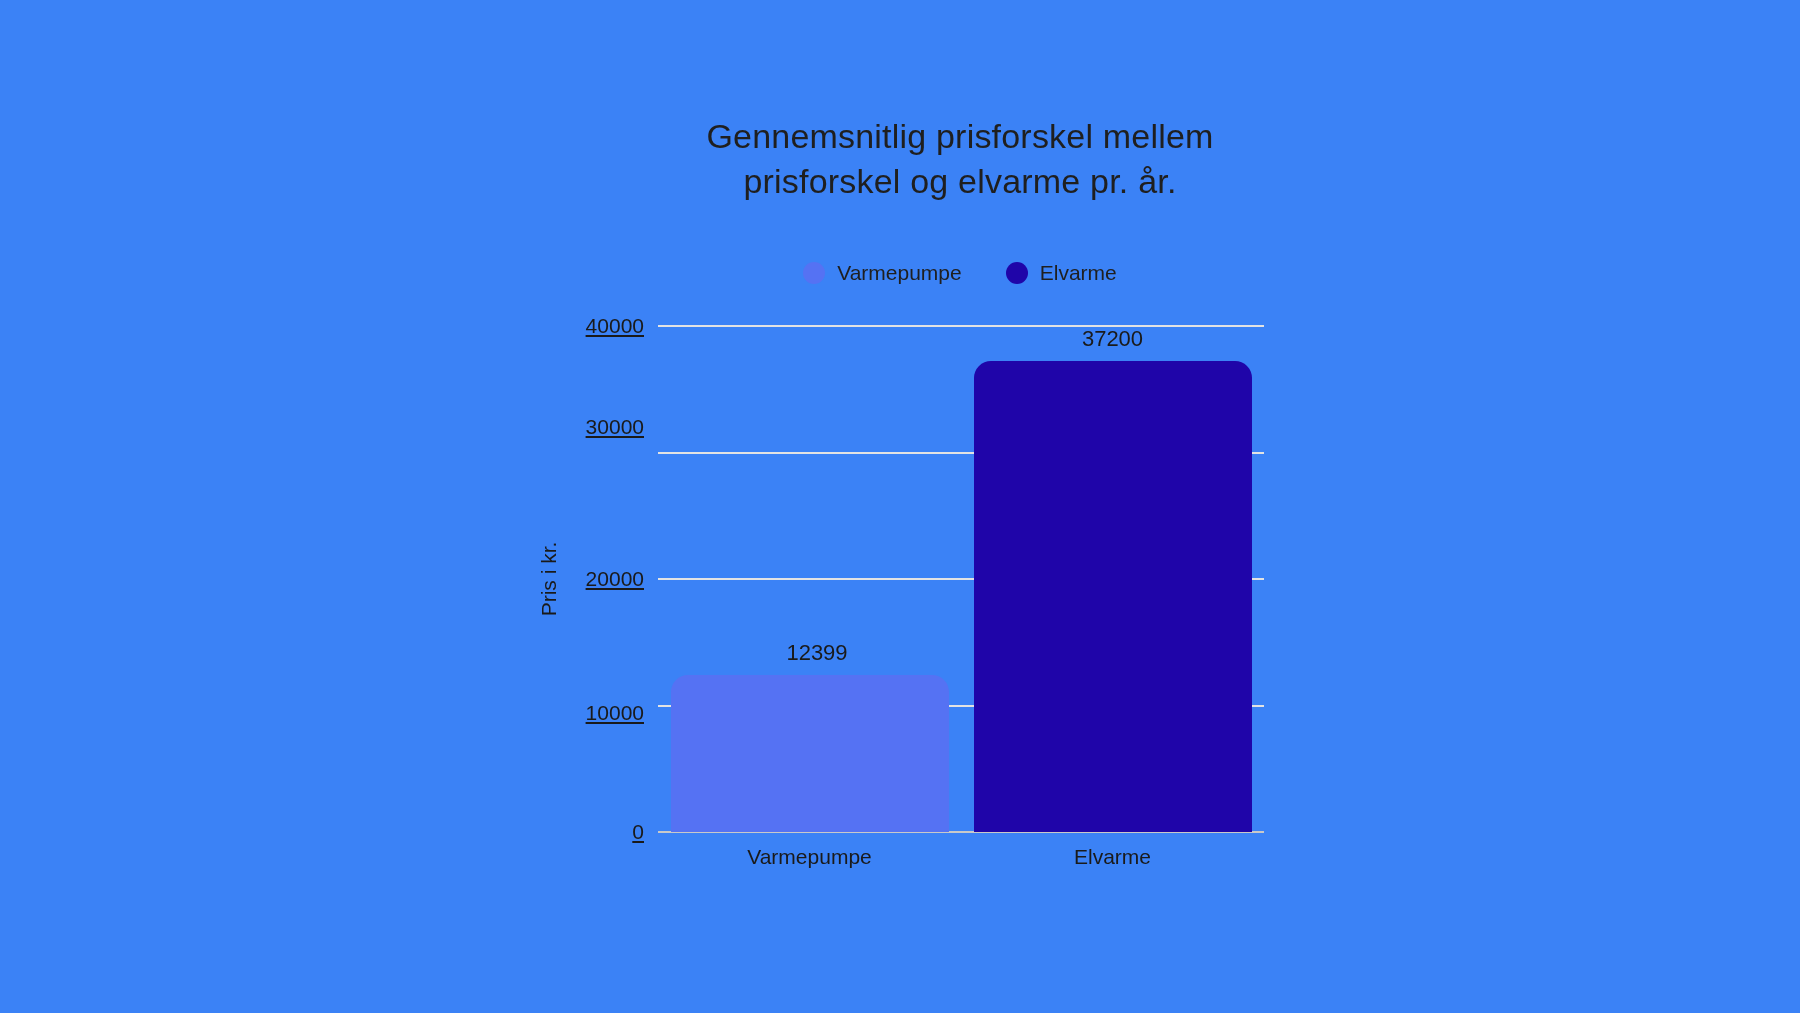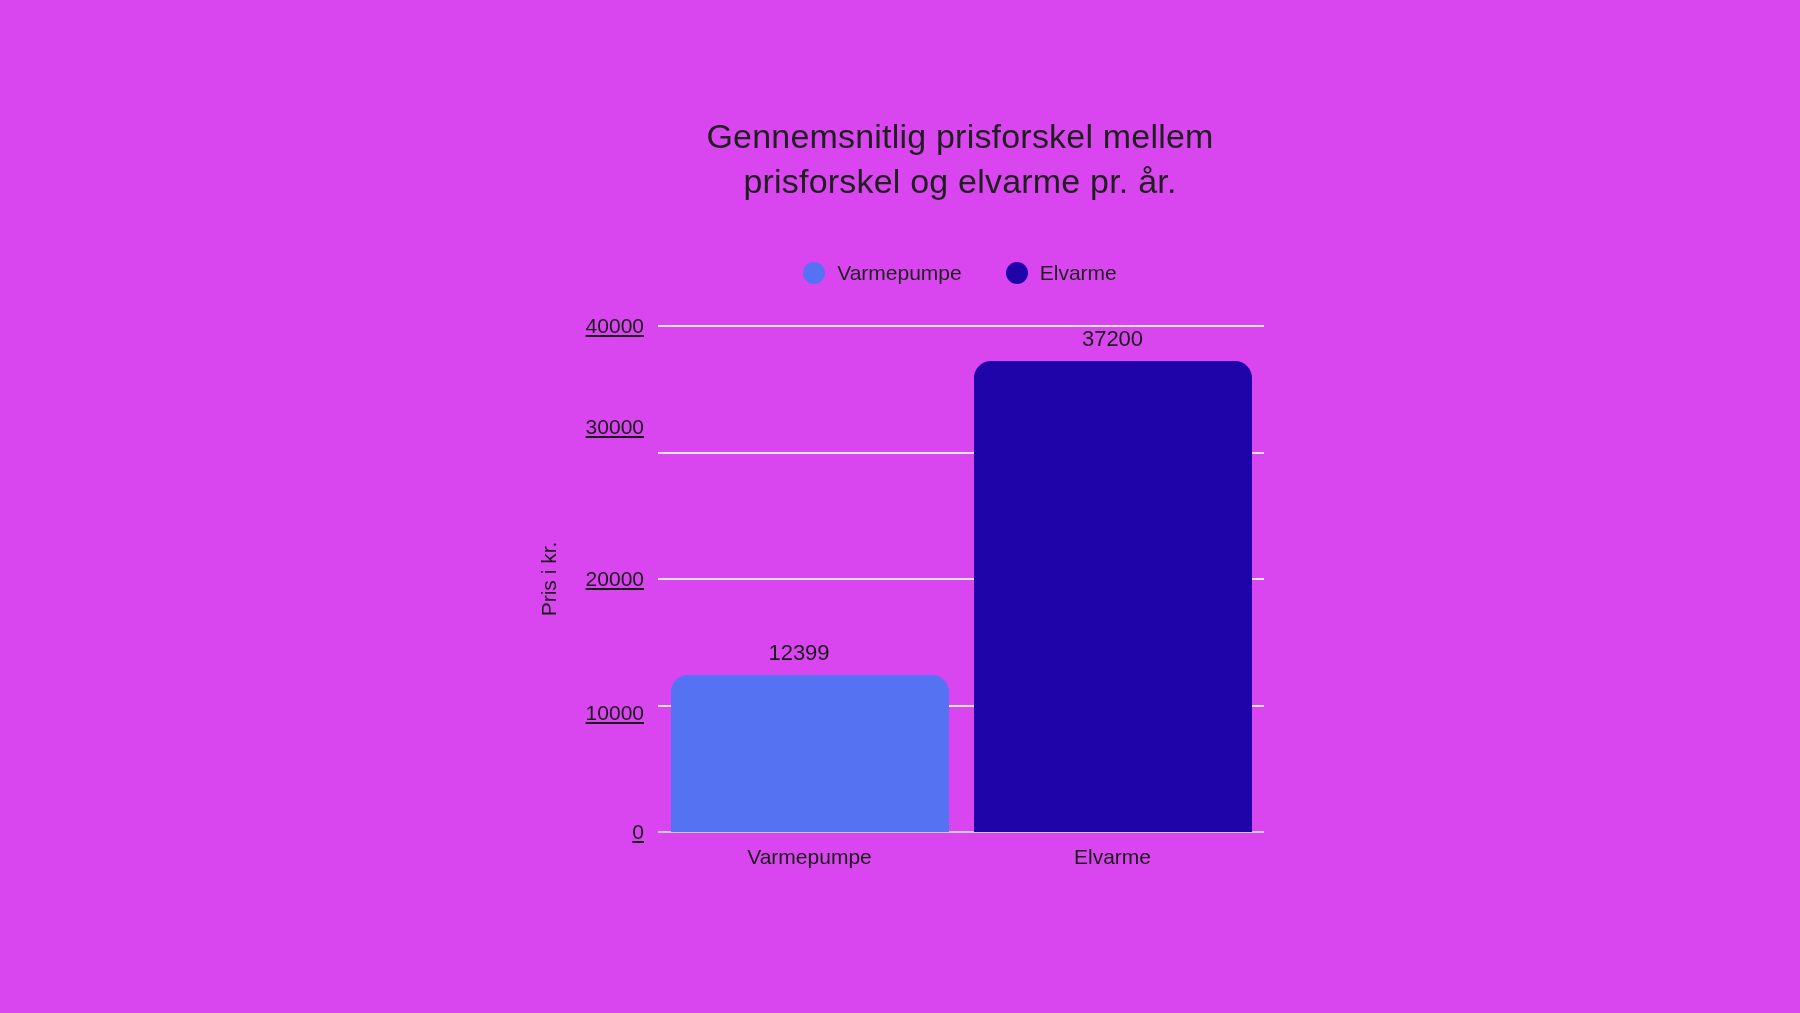--- a/index.html
+++ b/index.html
@@ -4,21 +4,21 @@
 <style>
   html, body {
     margin: 0;
     padding: 0;
     background: #ffffff;
   }
   .canvas {
     position: relative;
     width: 1800px;
     height: 1013px;
-    background: #d946ef;
+    background: #3b82f6;
     overflow: hidden;
     font-family: "Liberation Sans", sans-serif;
     color: #1f1f1f;
   }
   .title {
     position: absolute;
     top: 114px;
     left: 160px;
     width: 1600px;
     text-align: center;
@@ -147,21 +147,21 @@
       <div class="ytick" style="top: 313px;">40000</div>
     </div>
 
   <div class="plot" id="plot">
       <div class="baseline"></div>
       <div class="gridline" style="top: 378.5px;"></div>
       <div class="gridline" style="top: 252px;"></div>
       <div class="gridline" style="top: 125.5px;"></div>
       <div class="gridline" style="top: -1px;"></div>
       <div class="bar" style="left: 12.5px; height: 157px; background: rgb(85, 114, 243);"></div>
-      <div class="bar-value" style="left: 21px; bottom: 166px;">12399</div>
+      <div class="bar-value" style="left: 39px; bottom: 166px;">12399</div>
       <div class="bar" style="left: 315.5px; height: 471px; background: rgb(31, 5, 169);"></div>
       <div class="bar-value" style="left: 334.5px; bottom: 480px; margin-top: 43px;">37200</div>
     </div>
 
   <div id="xlabels">
       <div class="xlabel" style="left: 679.5px;">Varmepumpe</div>
       <div class="xlabel" style="left: 982.5px;">Elvarme</div>
     </div>
 
 </div>

